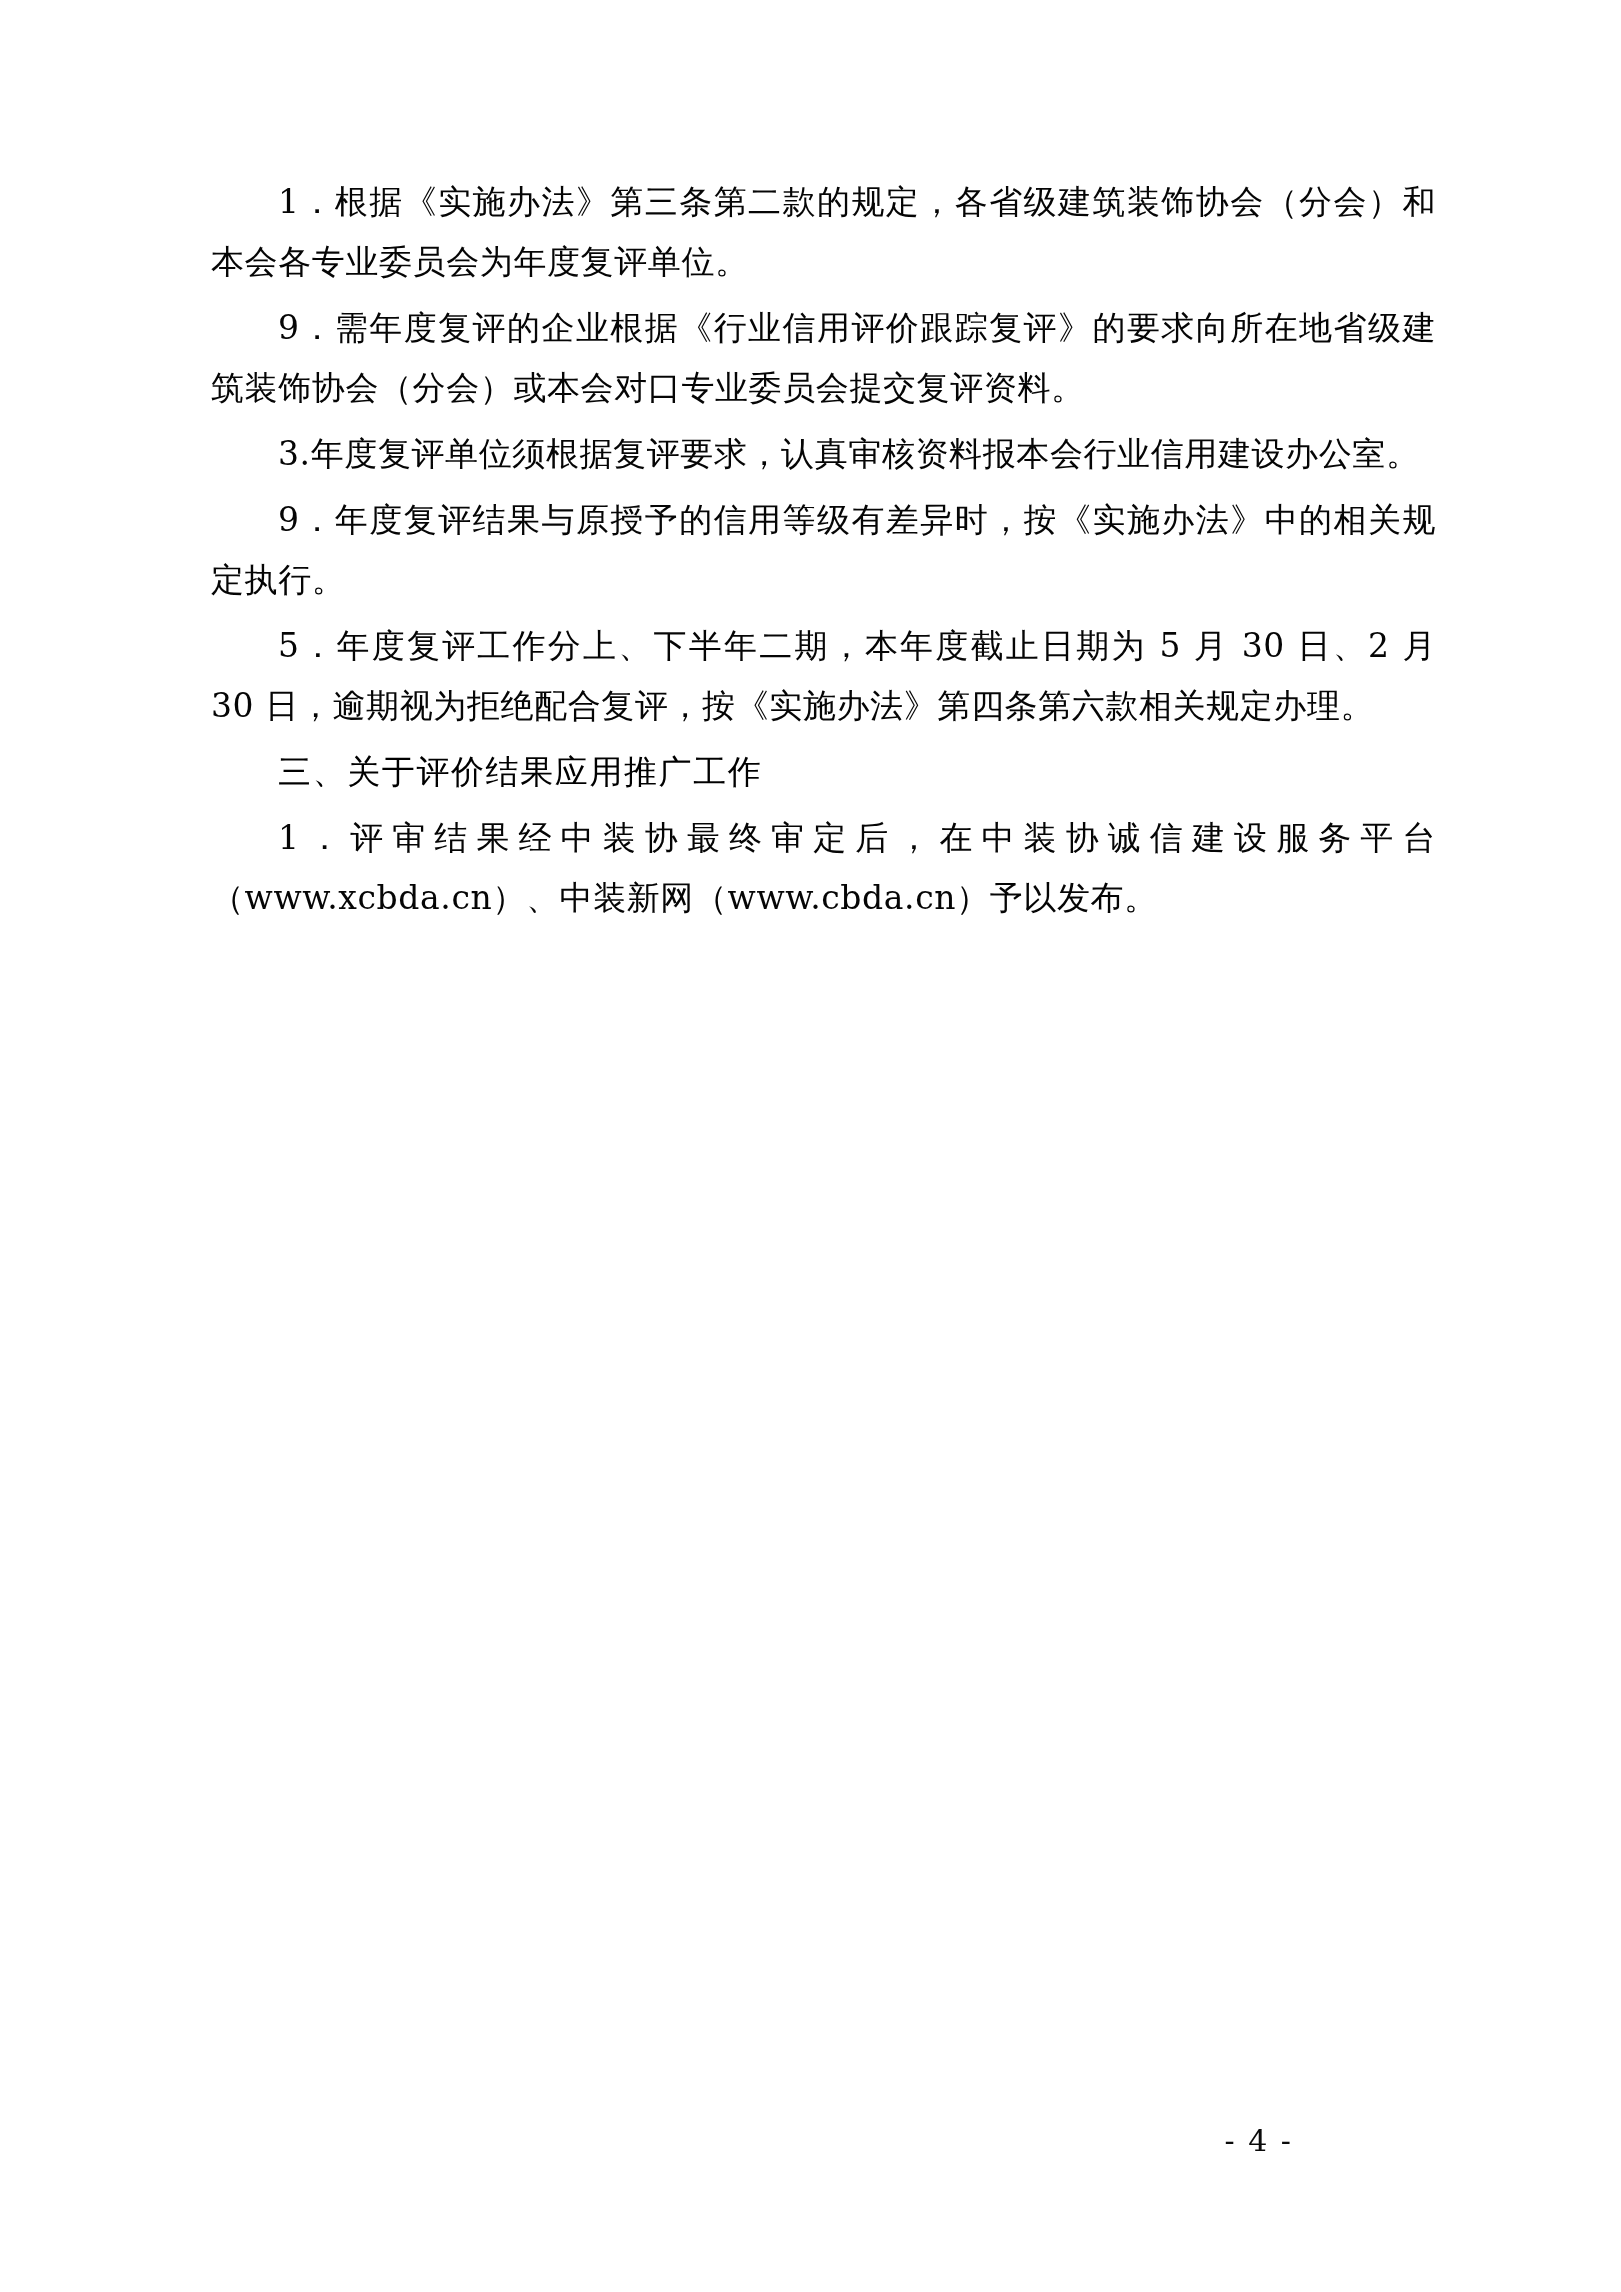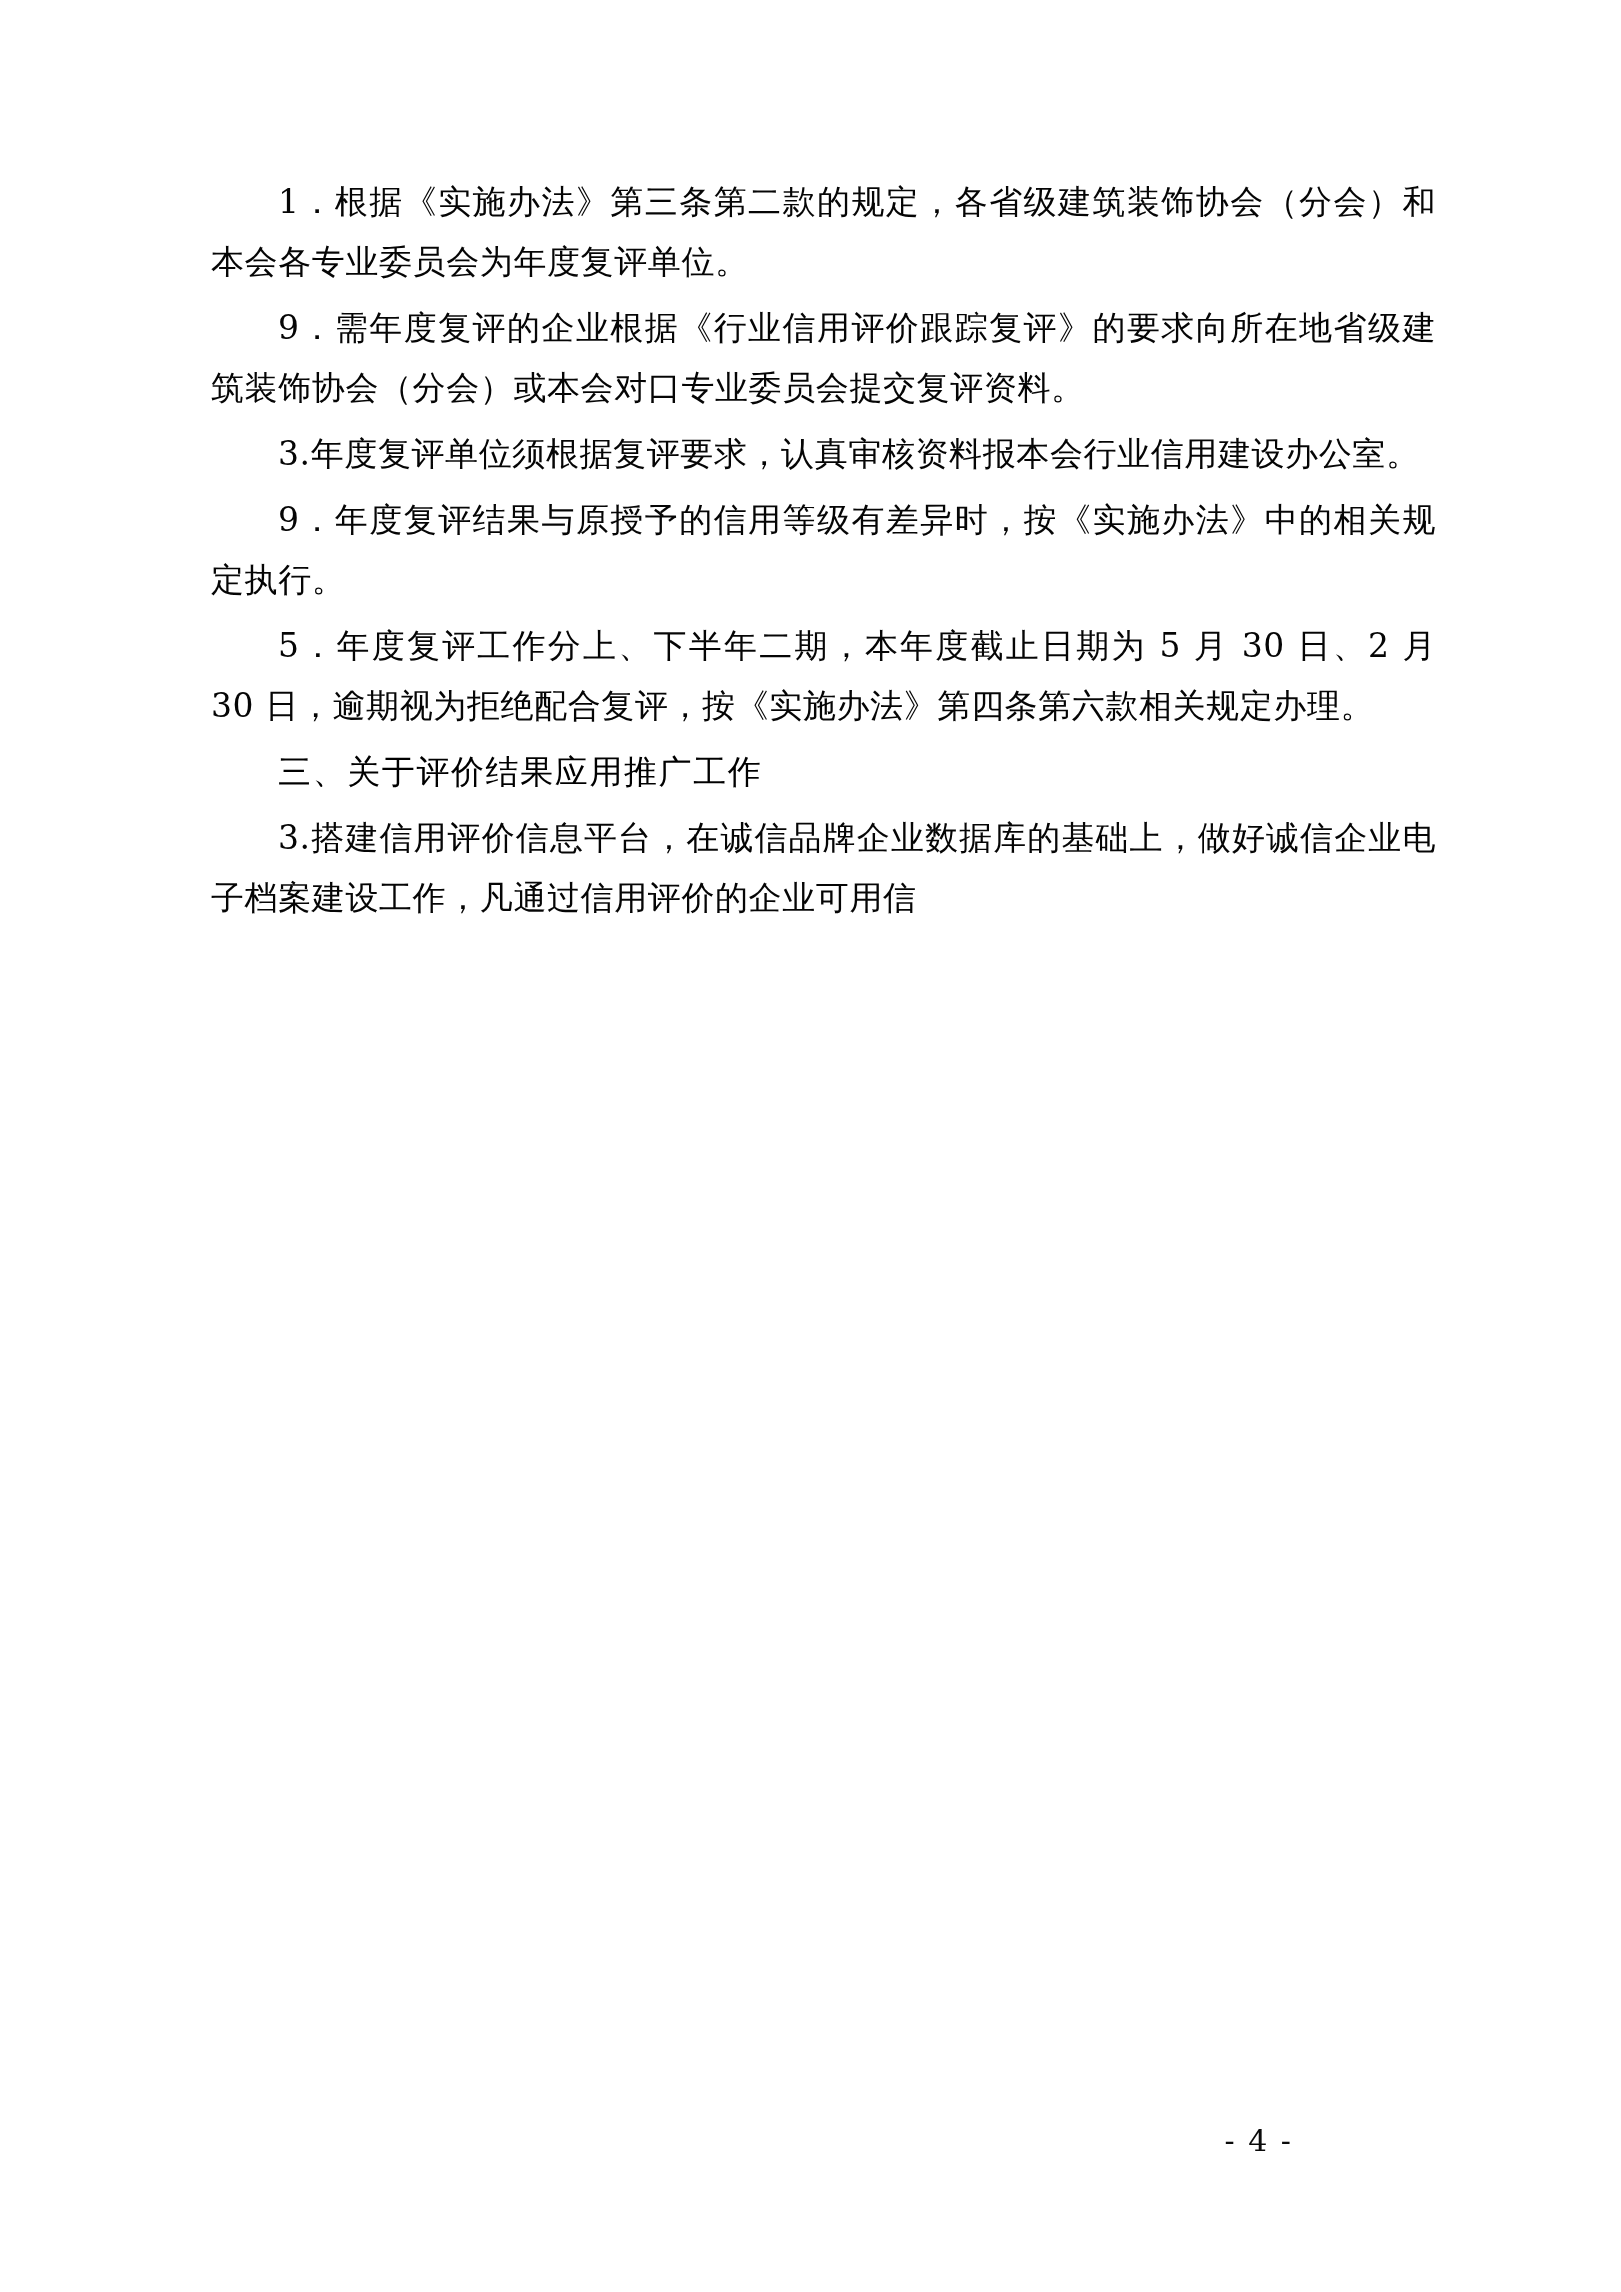--- a/index.html
+++ b/index.html
@@ -63,17 +63,17 @@
 <body>
 
 <div class="page">
   <div class="content">
     <p class="para">1．根据《实施办法》第三条第二款的规定，各省级建筑装饰协会（分会）和本会各专业委员会为年度复评单位。</p>
     <p class="para">9．需年度复评的企业根据《行业信用评价跟踪复评》的要求向所在地省级建筑装饰协会（分会）或本会对口专业委员会提交复评资料。</p>
     <p class="para">3.年度复评单位须根据复评要求，认真审核资料报本会行业信用建设办公室。</p>
     <p class="para">9．年度复评结果与原授予的信用等级有差异时，按《实施办法》中的相关规定执行。</p>
     <p class="para">5．年度复评工作分上、下半年二期，本年度截止日期为 5 月 30 日、2 月 30 日，逾期视为拒绝配合复评，按《实施办法》第四条第六款相关规定办理。</p>
     <p class="heading">三、关于评价结果应用推广工作</p>
-    <p class="para">3.搭建信用评价信息平台，在诚信品牌企业数据库的基础上，做好诚信企业电子档案建设工作，凡通过信用评价的企业可用信</p>
+    <p class="para">1．评审结果经中装协最终审定后，在中装协诚信建设服务平台（www.xcbda.cn）、中装新网（www.cbda.cn）予以发布。</p>
   </div>
   <div class="page-number">- 4 -</div>
 </div>
 
 
 </body></html>

